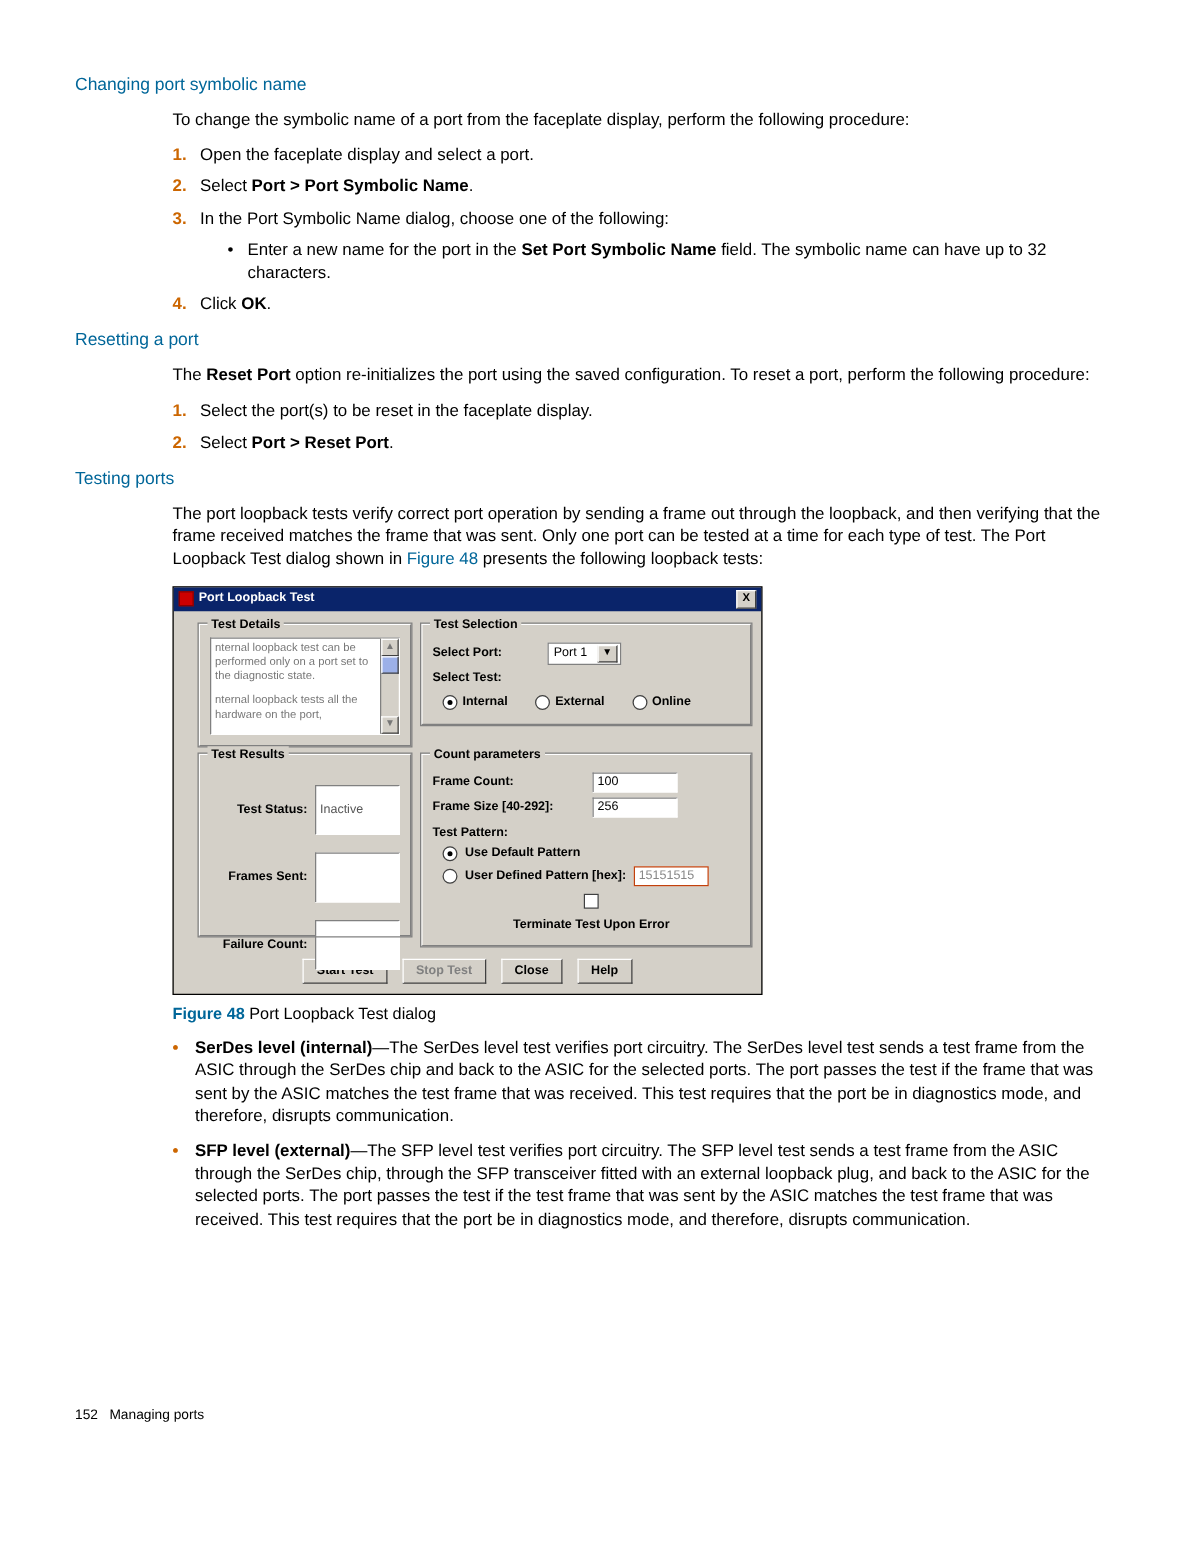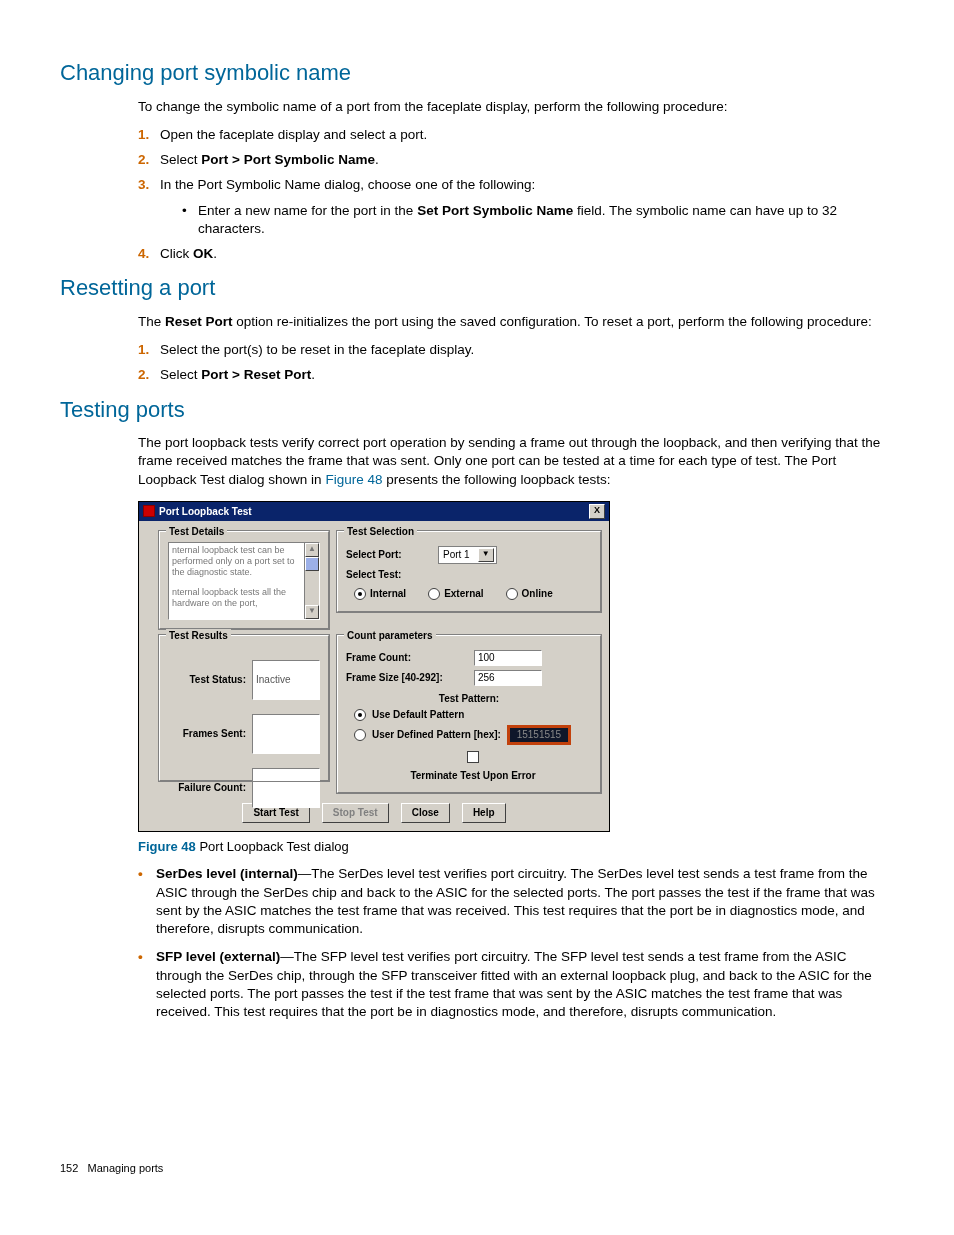--- a/index.html
+++ b/index.html
@@ -8,21 +8,21 @@
     color: #000;
     margin: 0;
     padding: 50px 60px 40px 60px;
     width: 954px;
     box-sizing: border-box;
     line-height: 1.35;
   }
   h2 {
     color: #006699;
     font-weight: normal;
-    font-size: 22px;
+    font-size: 14px;
     margin: 8px 0 10px 0;
   }
   .body-text { margin: 0 0 10px 78px; }
   .num-list { margin: 0 0 10px 78px; padding: 0; list-style: none; }
   .num-list > li { margin-bottom: 7px; padding-left: 22px; position: relative; }
   .num-list > li .num { position: absolute; left: 0; top: 0; color: #cc6600; font-weight: bold; }
   .sub-bullets { list-style: none; margin: 7px 0 0 22px; padding: 0; }
   .sub-bullets li { position: relative; padding-left: 16px; margin-bottom: 7px; }
   .sub-bullets li::before { content: "•"; position: absolute; left: 0; }
   .bold { font-weight: bold; }
@@ -125,25 +125,25 @@
     color:#555;
   }
   .btnbar { display:flex; gap:12px; justify-content:center; margin-top:10px; }
   .dbtn {
     background:#d4d0c8; border:1px solid #fff; border-right-color:#404040; border-bottom-color:#404040;
     padding:2px 10px; font-weight:bold; font-size:10px;
   }
   .dbtn.disabled { color:#808080; }
   .param-row { display:flex; align-items:center; margin:4px 0; gap:8px; }
   .param-row .plab { font-weight:bold; width:120px; font-size:10px; }
-  .pattern-block { margin:6px 0 4px 0;text-align:center; }
+  .pattern-block { margin:6px 0 4px 0; }
   .pattern-block .pt { font-weight:bold; font-size:10px; }
   .pattern-block .optline { display:flex; align-items:center; gap:6px; margin:3px 0 3px 8px; font-size:10px; }
   .pattern-block .optline .olab { font-weight:bold; }
-  .hexin { border:3px solid #c2410c; background:#0f172a; height:14px; width:52px; font-size:10px; color:#888; padding:0 3px; }
+  .hexin { border:1px solid #c2410c; background:#ffffff; height:14px; width:52px; font-size:10px; color:#888; padding:0 3px; }
   .term-row { display:flex; align-items:center; gap:6px; margin:6px 0 2px 8px; font-size:10px;flex-direction:column; }
 </style>
 </head>
 <body>
 
 <h2>Changing port symbolic name</h2>
 <p class="body-text">To change the symbolic name of a port from the faceplate display, perform the following procedure:</p>
 <ol class="num-list">
   <li><span class="num">1.</span><span>Open the faceplate display and select a port.</span></li>
   <li><span class="num">2.</span><span>Select </span><span class="bold">Port &gt; Port Symbolic Name</span><span>.</span></li>

